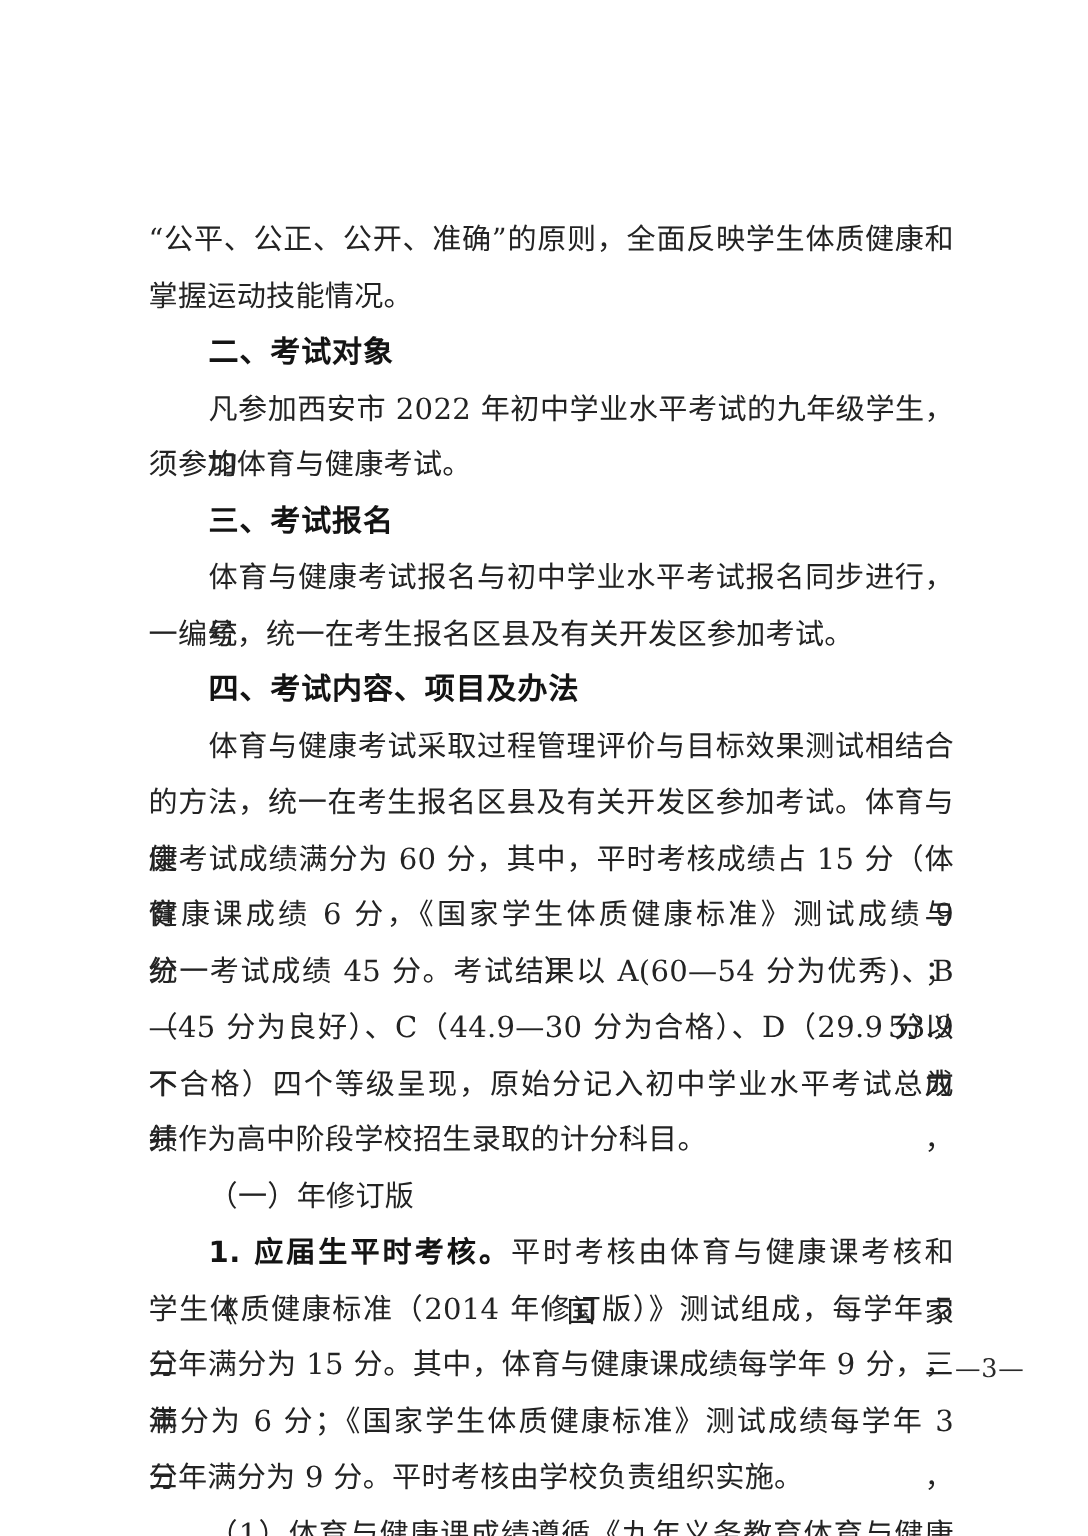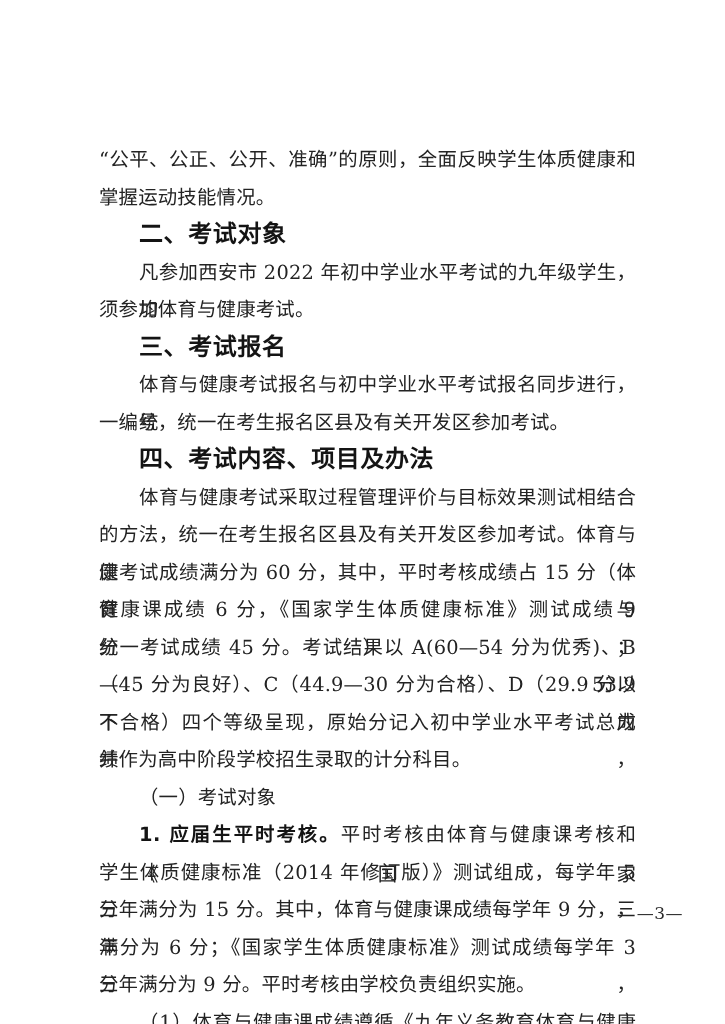--- a/index.html
+++ b/index.html
@@ -62,21 +62,21 @@
 
   .line.last {
     text-align: left;
     text-align-last: left;
   }
 
   
   .heading {
     font-family: "DejaVu Sans", "Liberation Sans", sans-serif;
     font-weight: bold;
-    font-size: 24px;
+    font-size: 20px;
     letter-spacing: 0.6px;
     color: #141414;
   }
 
   .indent2 {
     padding-left: 40px;
   }
 
   .runin {
     font-family: "DejaVu Sans", "Liberation Sans", sans-serif;
@@ -135,21 +135,21 @@
     <div class="line justify">健康课成绩 6 分，《国家学生体质健康标准》测试成绩 9 分）；</div>
 
     <div class="line justify">统一考试成绩 45 分。考试结果以 A(60—54 分为优秀)、B（53.9</div>
 
     <div class="line justify">—45 分为良好）、C（44.9—30 分为合格）、D（29.9 分以下为</div>
 
     <div class="line justify">不合格）四个等级呈现，原始分记入初中学业水平考试总成绩，</div>
 
     <div class="line last">并作为高中阶段学校招生录取的计分科目。</div>
 
-    <div class="line last indent2">（一）考试对象</div>
+    <div class="line last indent2">（一）年修订版</div>
 
     <div class="line indent2" style="white-space:normal; text-align:justify; text-align-last:justify;">
       <span class="runin">1. 应届生平时考核。</span><span class="body-serif">平时考核由体育与健康课考核和《国家</span>
     </div>
 
     <div class="line justify">学生体质健康标准（2014 年修订版）》测试组成，每学年 5 分，</div>
 
     <div class="line justify">三年满分为 15 分。其中，体育与健康课成绩每学年 9 分，三年</div>
 
     <div class="line justify">满分为 6 分；《国家学生体质健康标准》测试成绩每学年 3 分，</div>

